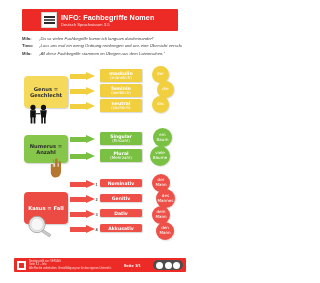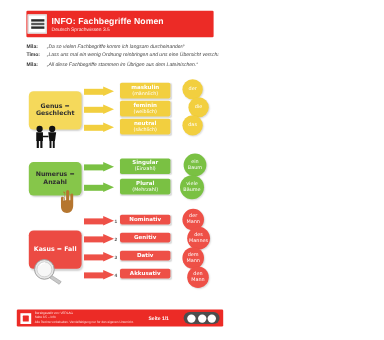--- a/index.html
+++ b/index.html
@@ -17,21 +17,21 @@
   }
 
   
   .header{
     position:absolute;
     left:22px;top:9px;
     width:156px;height:22px;
     background:#ec2b26;
     border-radius:1px;
     display:flex;align-items:center;
-    padding-left:1px;
+    padding-left:19px;
     box-sizing:border-box;
   }
   .header-logo{
     width:16px;height:16px;
     background:#ffffff;
     border:0.5px solid #d9d9d9;
     margin-right:4px;
     flex:0 0 auto;
     display:flex;flex-direction:column;
     justify-content:center;align-items:center;

